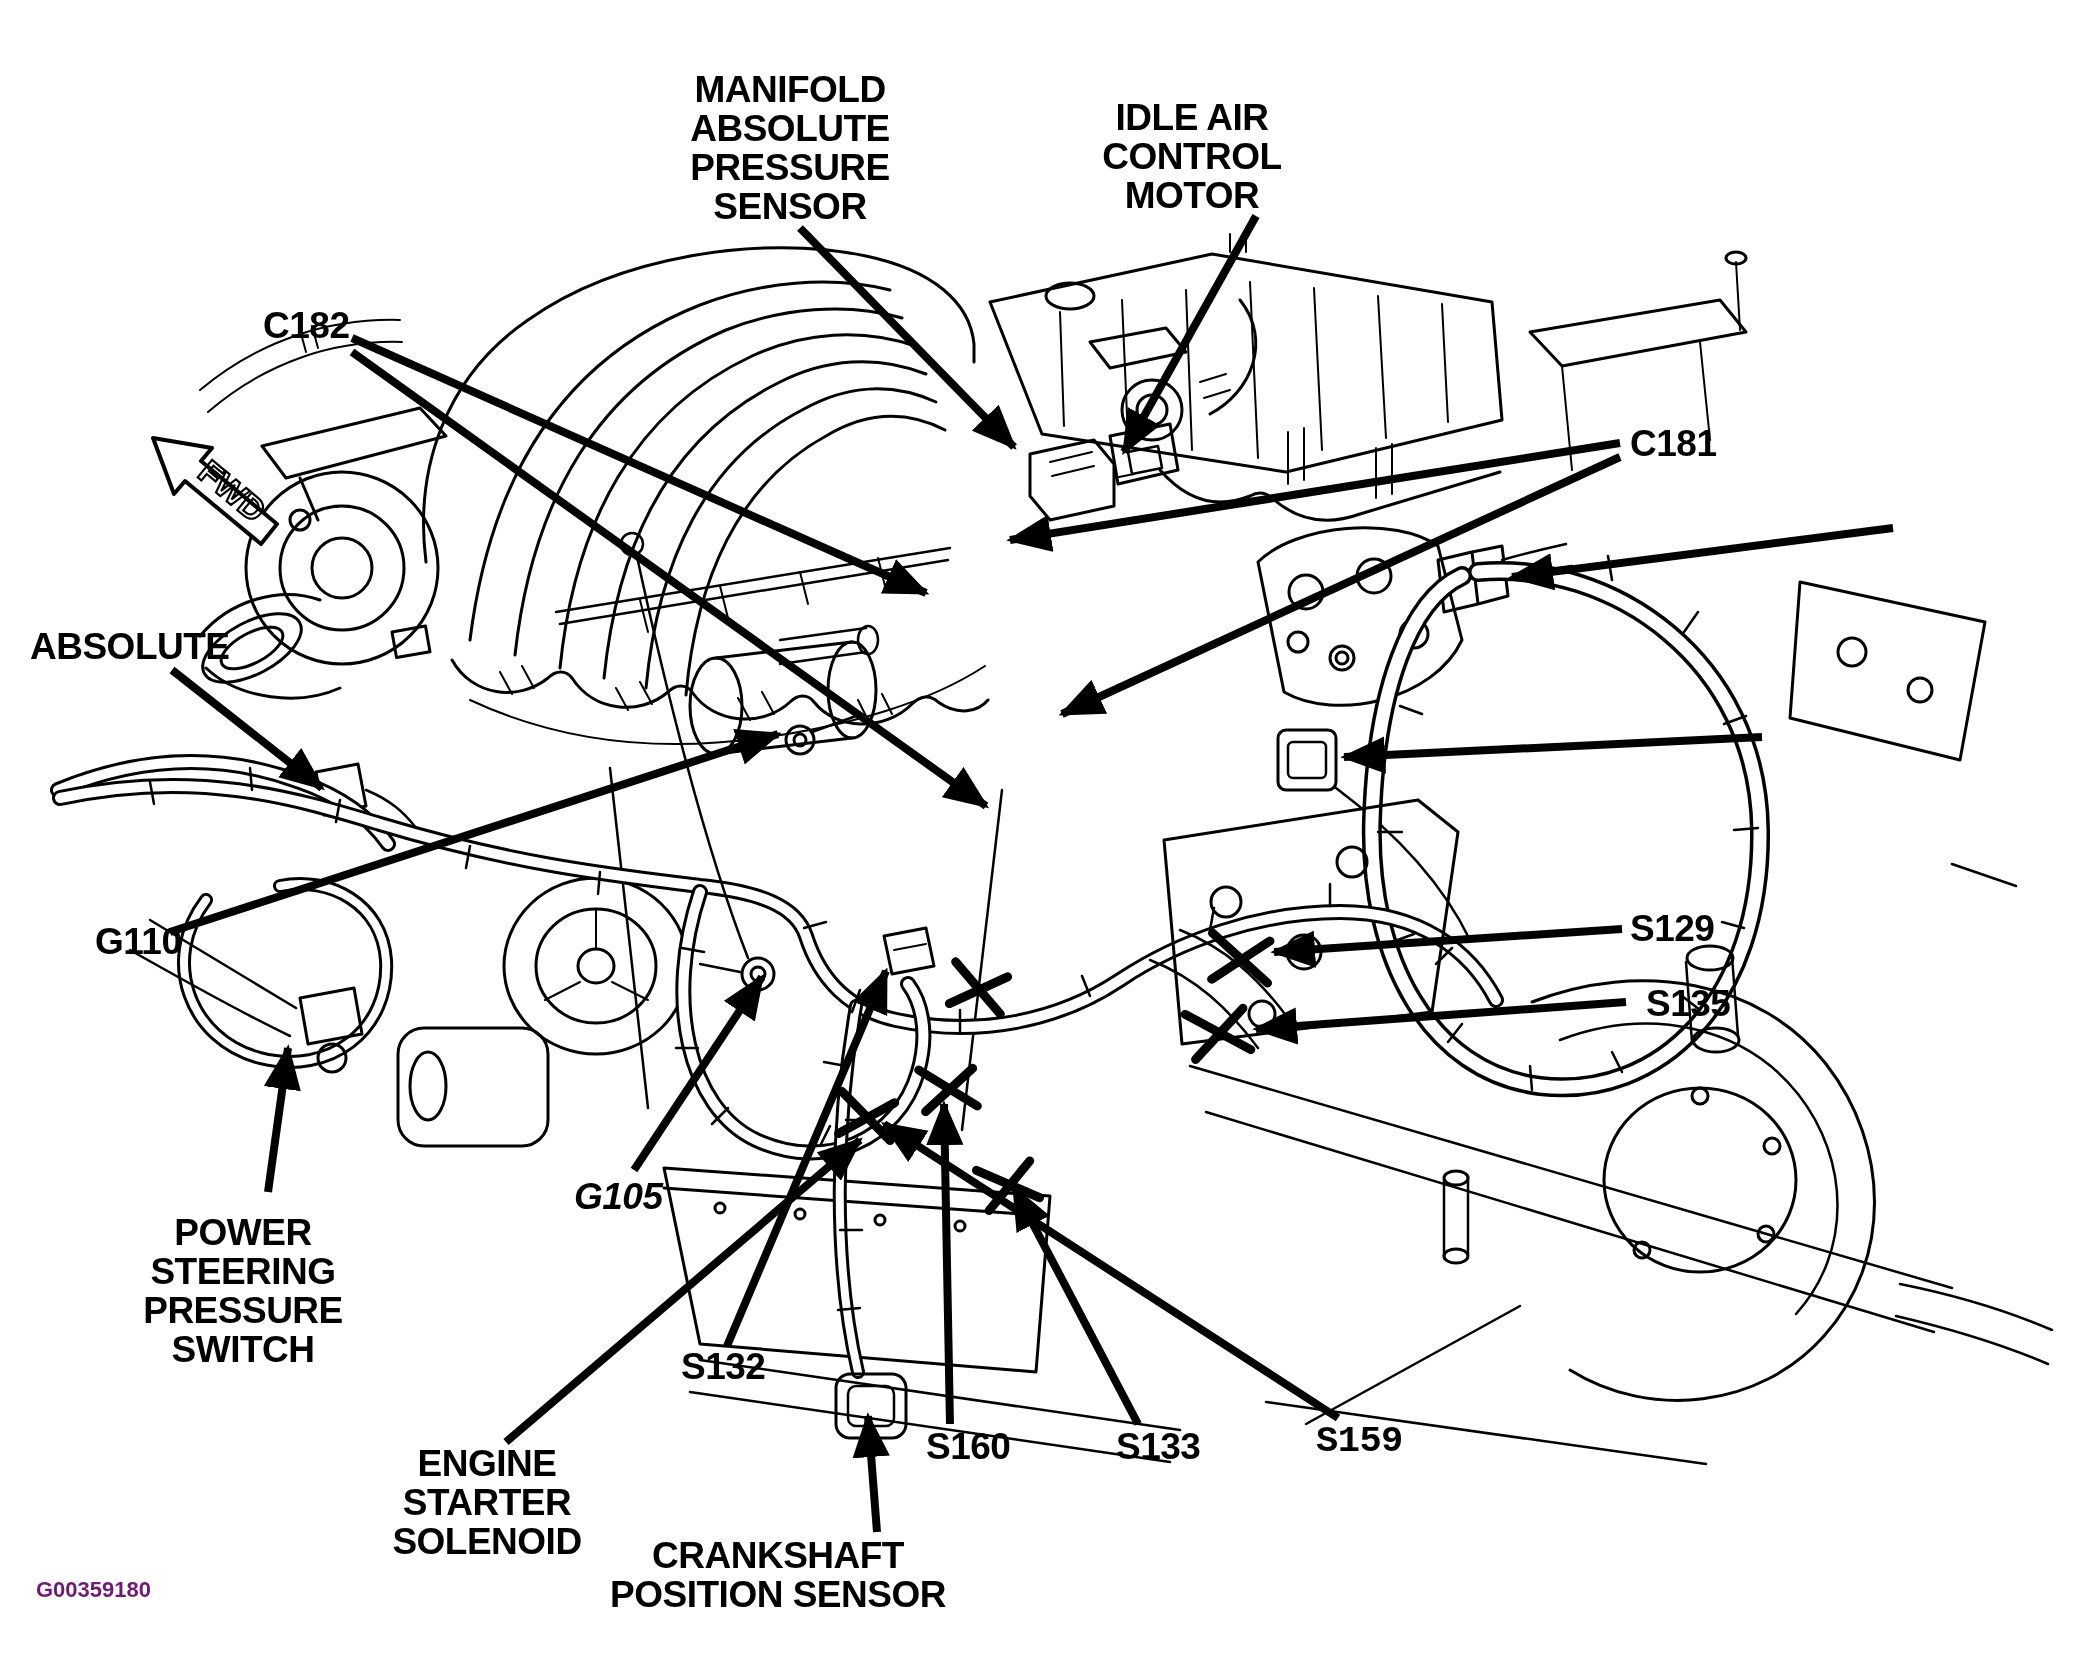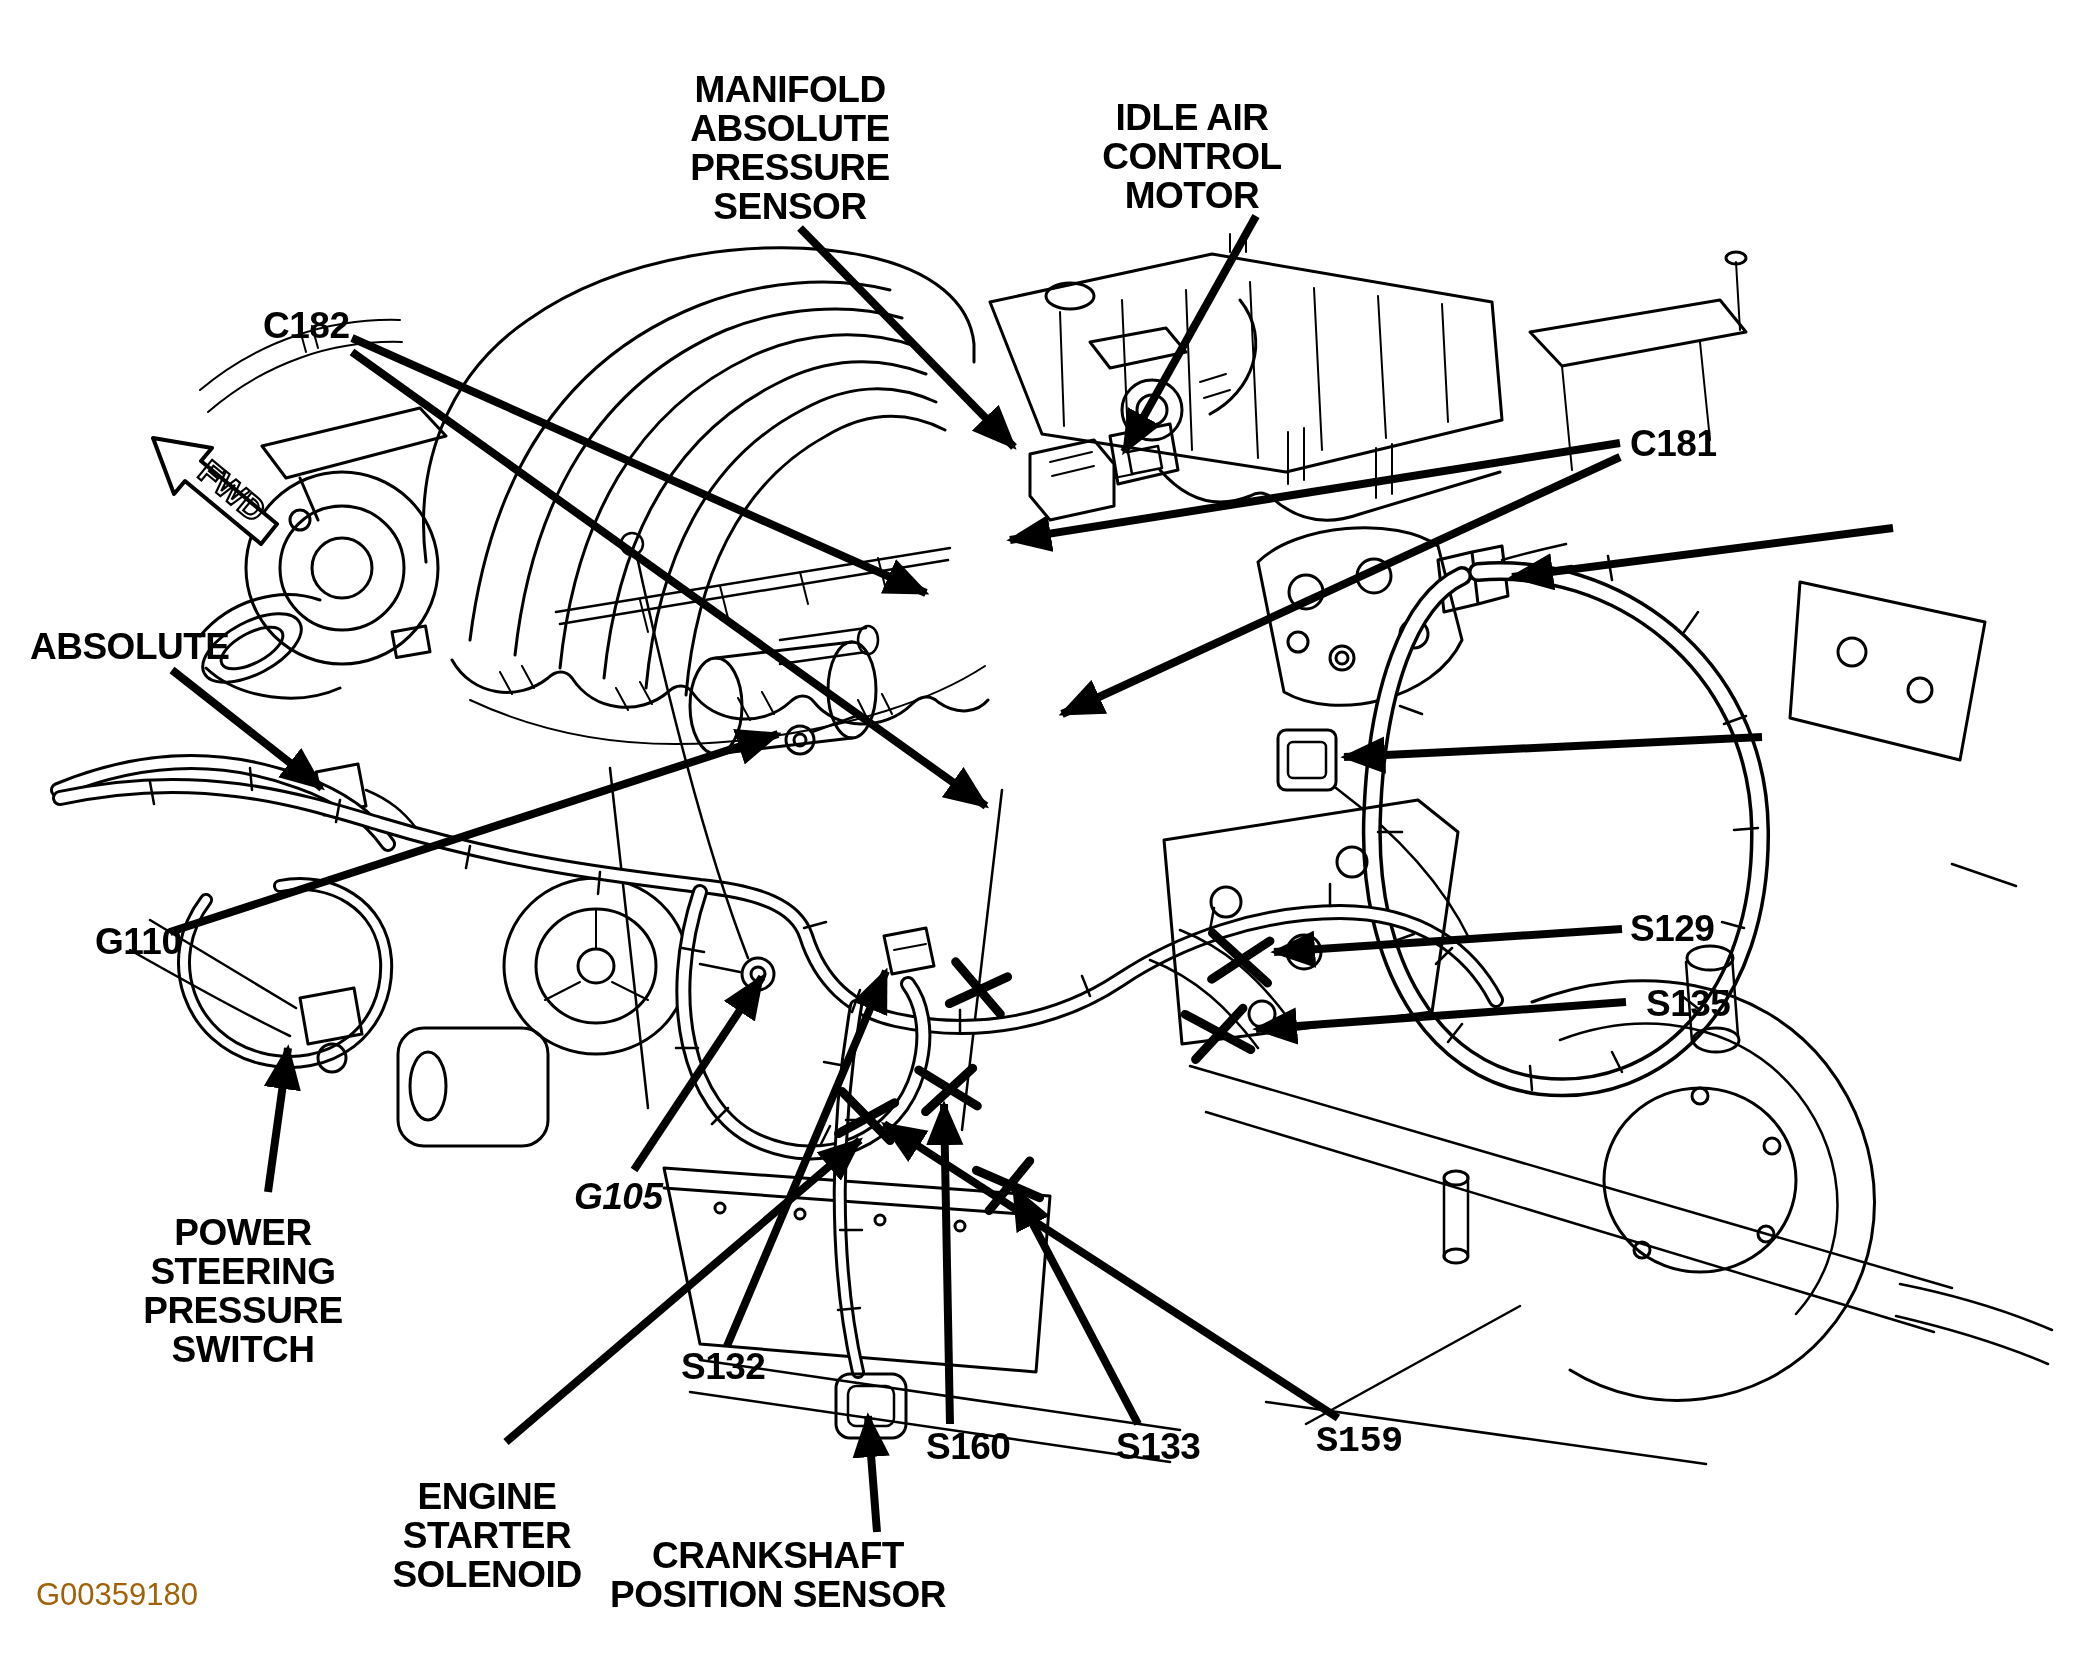--- a/index.html
+++ b/index.html
@@ -2,21 +2,21 @@
 <html><head>
 <meta charset="utf-8">
 <style>
   html,body{margin:0;padding:0;background:#ffffff;}
   #stage{position:relative;width:2093px;height:1676px;background:#fff;overflow:hidden;
          font-family:"Liberation Sans",sans-serif;}
   #art{position:absolute;left:0;top:0;}
   .lbl{position:absolute;font-weight:700;font-size:37px;line-height:39px;color:#000;
        white-space:nowrap;letter-spacing:-0.5px;}
   .ctr{transform:translateX(-50%);text-align:center;}
-  .figid{position:absolute;font-weight:400;font-size:31px;color:#a16207;letter-spacing:0;}
+  .figid{position:absolute;font-weight:700;font-size:22px;color:#701a75;letter-spacing:0;}
 </style>
 </head>
 <body>
 
 <div id="stage">
 
 <svg id="art" width="2093" height="1676" viewBox="0 0 2093 1676">
   <defs>
     <marker id="ah" viewBox="0 0 12 10" refX="11" refY="5" markerWidth="5.6" markerHeight="4.7" orient="auto">
       <path d="M0,0 L12,5 L0,10 Z" fill="#000"></path>
@@ -298,21 +298,21 @@
     <div>POWER</div>
     <div>STEERING</div>
     <div>PRESSURE</div>
     <div>SWITCH</div>
   </div>
 
   <div class="lbl" style="left:574px;top:1177px;font-style:italic;">G105</div>
 
   <div class="lbl" style="left:641px;top:1347px;margin-left:40px;">S132</div>
 
-  <div class="lbl ctr" style="left:487px;top:1444px;margin-top:33px;">
+  <div class="lbl ctr" style="left:487px;top:1444px;">
     <div>ENGINE</div>
     <div>STARTER</div>
     <div>SOLENOID</div>
   </div>
 
   <div class="lbl" style="left:926px;top:1427px;">S160</div>
 
   <div class="lbl" style="left:1116px;top:1427px;">S133</div>
 
   <div class="lbl" style="left:1316px;top:1422px;font-family:Liberation Mono, monospace;">S159</div>

